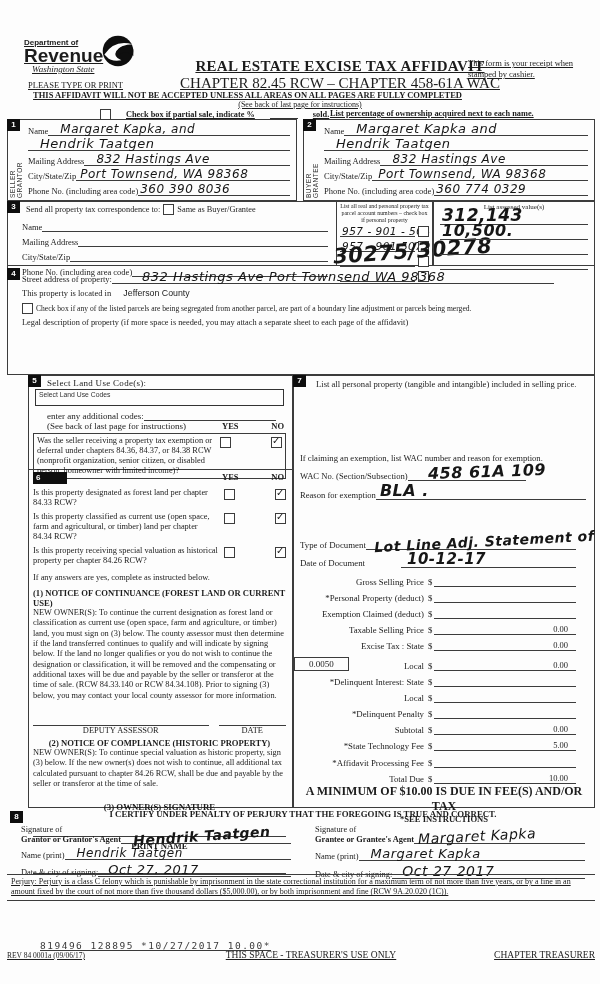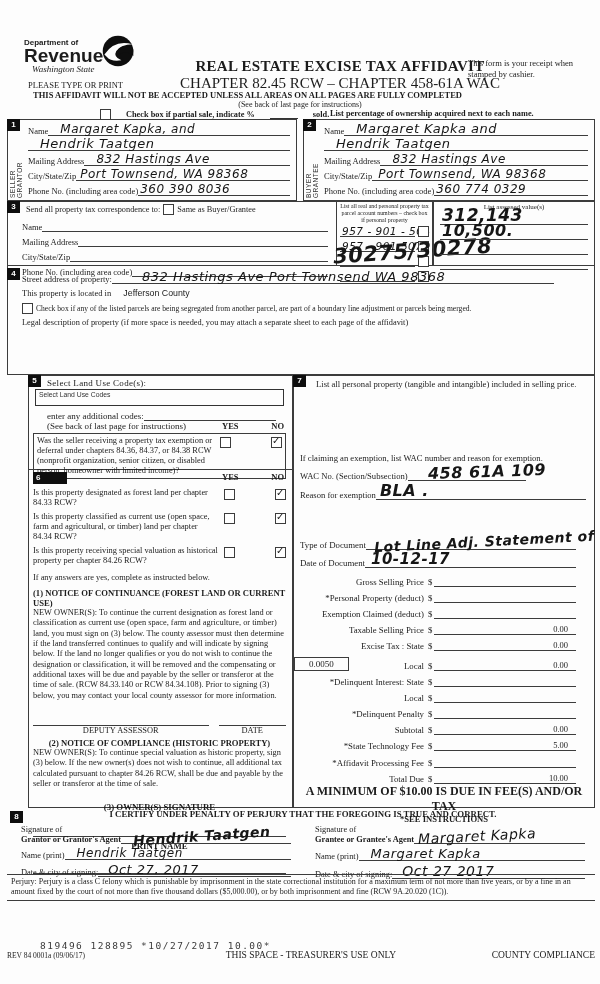--- a/index.html
+++ b/index.html
@@ -1,18 +1,18 @@
 <!DOCTYPE html>
 <html><head>
 <meta charset="utf-8">
 <style>
   html,body{margin:0;padding:0;background:#e8e8e8;}
   .page{position:relative;width:600px;height:984px;background:#fdfdfd;margin:0 auto;
         font-family:"Liberation Serif",serif;color:#1c1c1c;overflow:hidden;}
-  .abs{position:absolute;}
+  .abs{position:absolute;text-decoration:underline;}
   .b{font-weight:bold;}
   .ctr{text-align:center;}
   
   .logo-dept{font-family:"Liberation Sans",sans-serif;font-weight:bold;font-size:8px;}
   .logo-rev{font-family:"Liberation Sans",sans-serif;font-weight:bold;font-size:19px;line-height:.9;}
   .logo-state{font-family:"Liberation Serif",serif;font-style:italic;font-size:9px;margin-left:8px;}
   .title{font-size:15px;font-weight:bold;letter-spacing:.3px;}
   .subtitle{font-size:15px;}
   .small{font-size:8.5px;}
   .tiny{font-size:8px;}
@@ -346,21 +346,21 @@
         <span class="hw hwv" style="left:4px;font-size:16px;font-weight:bold;">BLA .</span>
       </span>
     </div>
 
     <div class="frow" style="margin:36px 18px 0 6px;font-size:8.8px;">
       <span>Type of Document</span>
       <span class="fline" style="height:13px;">
         <span class="hw hwv" style="left:8px;font-size:14px;font-weight:bold;transform:rotate(-3deg);bottom:1px;">Lot Line Adj. Statement of Intent</span>
       </span>
     </div>
-    <div class="frow" style="margin:4px 18px 8px 6px;font-size:8.8px;">
+    <div class="frow" style="margin:4px 18px 8px 6px;font-size:8.8px;gap:36px;">
       <span>Date of Document</span>
       <span class="fline" style="height:13px;">
         <span class="hw hwv" style="left:6px;font-size:15px;font-weight:bold;">10-12-17</span>
       </span>
     </div>
 
     <div style="margin-top:6px;">
       <div class="mrow">
         <span class="mlabel">
             <span>Gross Selling Price</span>
@@ -536,18 +536,18 @@
         </div>
       </div>
     </div>
   </div>
 
   <div class="abs" style="left:7px;top:874px;width:588px;border-top:1.6px solid #3c3c3c;border-bottom:1.6px solid #3c3c3c;padding:2px 4px 3px 4px;box-sizing:border-box;font-size:8px;line-height:1.28;">Perjury: Perjury is a class C felony which is punishable by imprisonment in the state correctional institution for a maximum term of not more than five years, or by a fine in an amount fixed by the court of not more than five thousand dollars ($5,000.00), or by both imprisonment and fine (RCW 9A.20.020 (1C)).</div>
 
   <div class="abs" style="left:7px;top:903px;width:588px;display:flex;align-items:baseline;">
     <span style="font-size:7.5px;width:170px;margin-top:48px;">REV 84 0001a (09/06/17)</span>
     <span style="font-size:9.5px;flex:1;text-align:center;">THIS SPACE - TREASURER'S USE ONLY</span>
-    <span style="font-size:9.5px;width:150px;text-align:right;">COUNTY COMPLIANCE</span>
+    <span style="font-size:9.5px;width:150px;text-align:right;">CHAPTER TREASURER</span>
   </div>
 
   <div class="abs dotmatrix" style="left:40px;top:940px;">819496 128895 *10/27/2017 10.00*</div>
 
 </div>
 
 </body></html>

